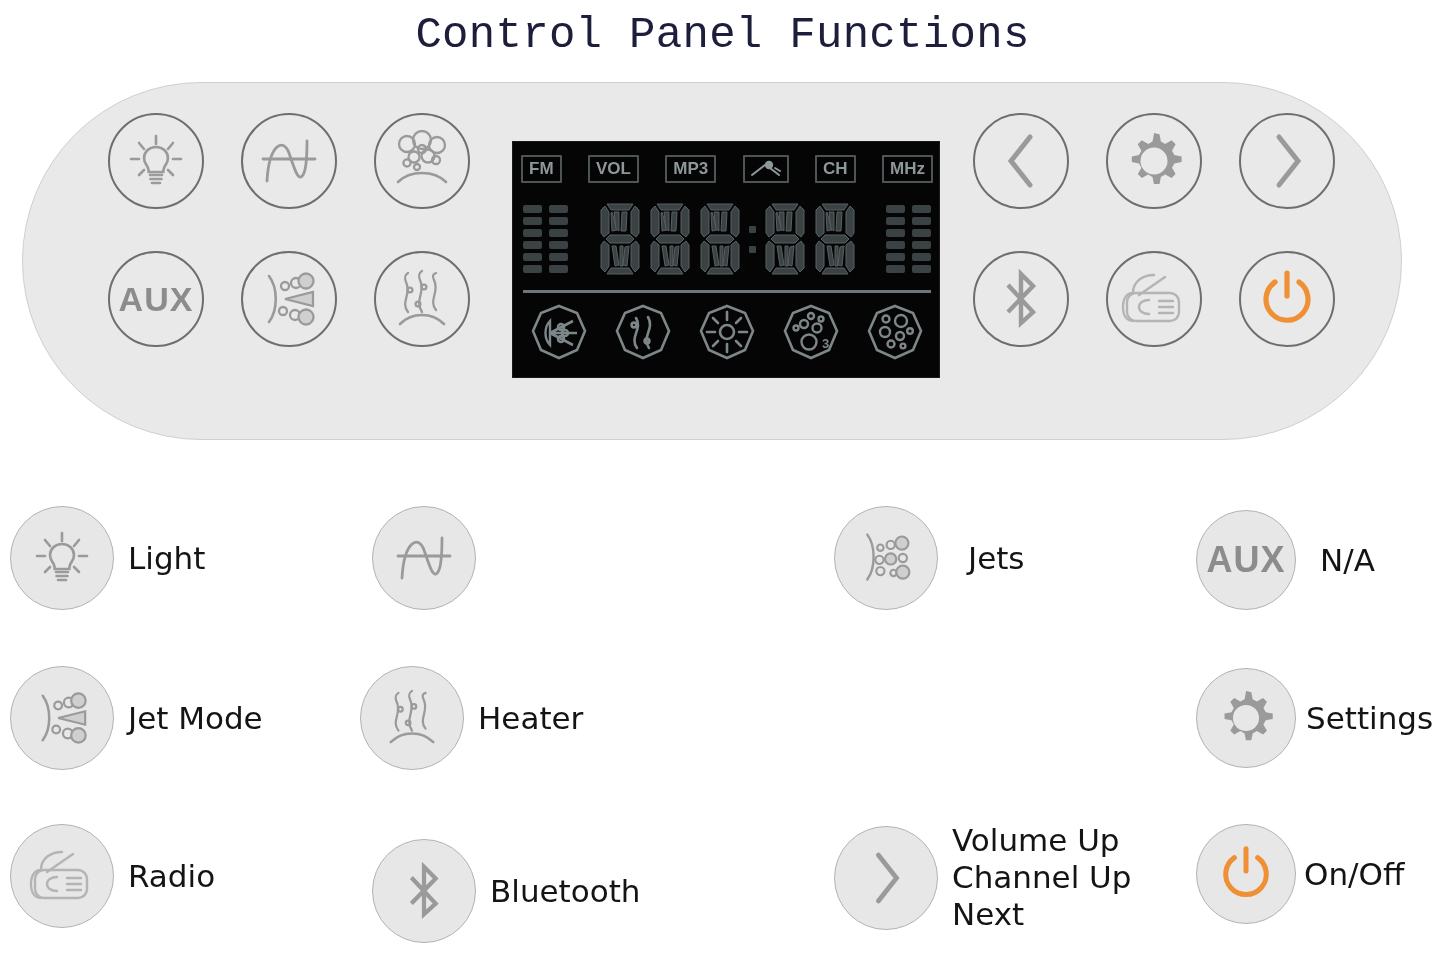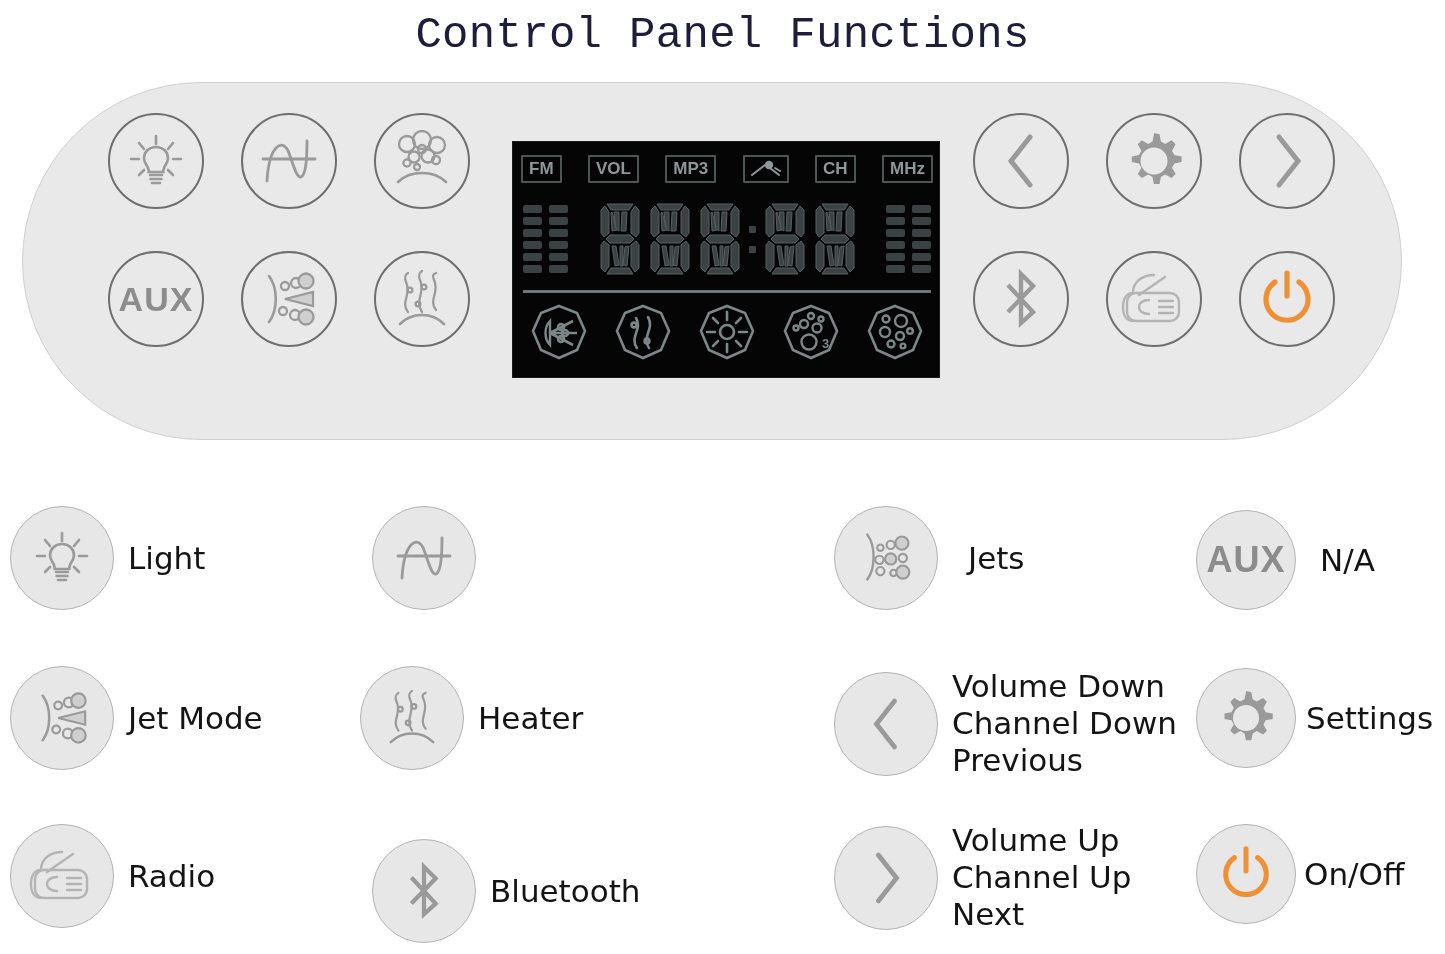--- a/index.html
+++ b/index.html
@@ -536,30 +536,20 @@
           <circle cx="20" cy="22" r="2.4"></circle>
             <circle cx="34" cy="19" r="2.4"></circle>
             <circle cx="28" cy="36" r="2.4"></circle>
           <path d="M10 56 C22 44, 42 44, 54 56" stroke-width="2.6"></path>
         </g>
       </svg>
     </div>
     <div class="llabel">Heater</div>
   </div>
 
-  <div class="lrow" style="left:834px;top:172px;">
-    <div class="lcircle">
-      <svg width="44" height="58" viewBox="0 0 46 60">
-        <polyline points="32,6 13,30 32,54" fill="none" stroke="#9a9a9a" stroke-width="5" stroke-linecap="round"></polyline>
-      </svg>
-    </div>
-    <div class="llabel">Volume Down
-Channel Down
-Previous</div>
-  </div>
 
   <div class="lrow" style="left:1196px;top:172px;">
     <div class="lcircle small">
       <svg width="60" height="60" viewBox="0 0 62 62">
         <path fill="#9a9a9a" d="M31 3 l5.5 1.3 1.4 7.2 4.3 2.4 6.4-3.6 4 4 -3.6 6.4 2.4 4.3 7.2 1.4 0 5.6 -7.2 1.4 -2.4 4.3 3.6 6.4 -4 4 -6.4-3.6 -4.3 2.4 -1.4 7.2 -5.6 0 -1.4-7.2 -4.3-2.4 -6.4 3.6 -4-4 3.6-6.4 -2.4-4.3 -7.2-1.4 0-5.6 7.2-1.4 2.4-4.3 -3.6-6.4 4-4 6.4 3.6 4.3-2.4 1.4-7.2z"></path>
         <circle cx="31" cy="31" r="13.5" fill="#e7e7e7"></circle>
       </svg>
     </div>
     <div class="llabel" style="margin-left:10px;">Settings</div>
   </div>

